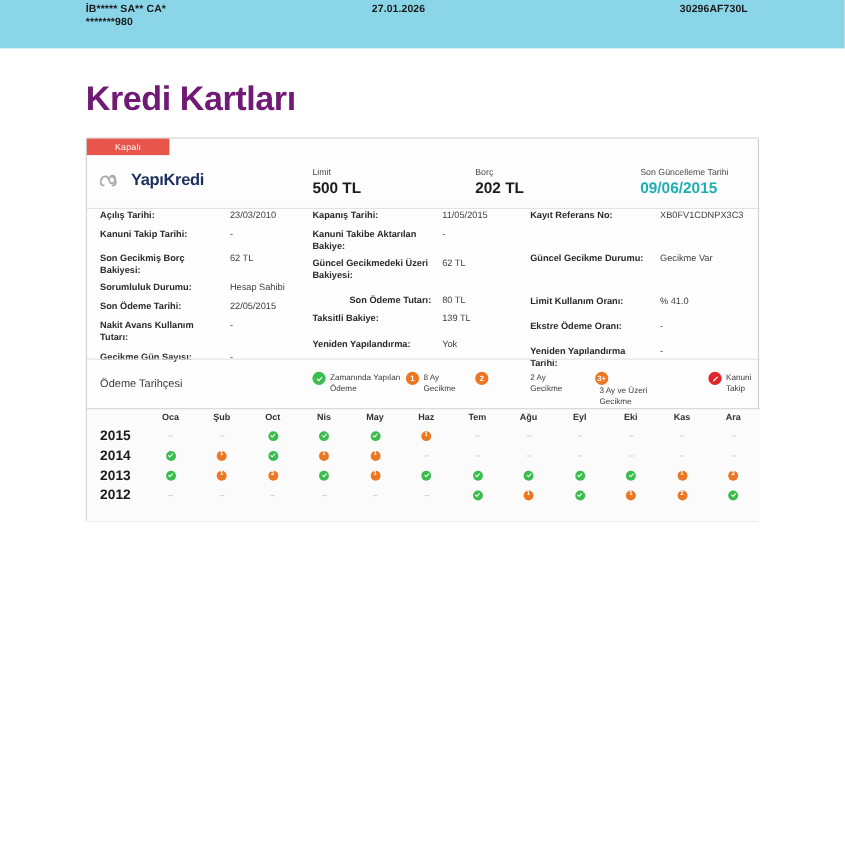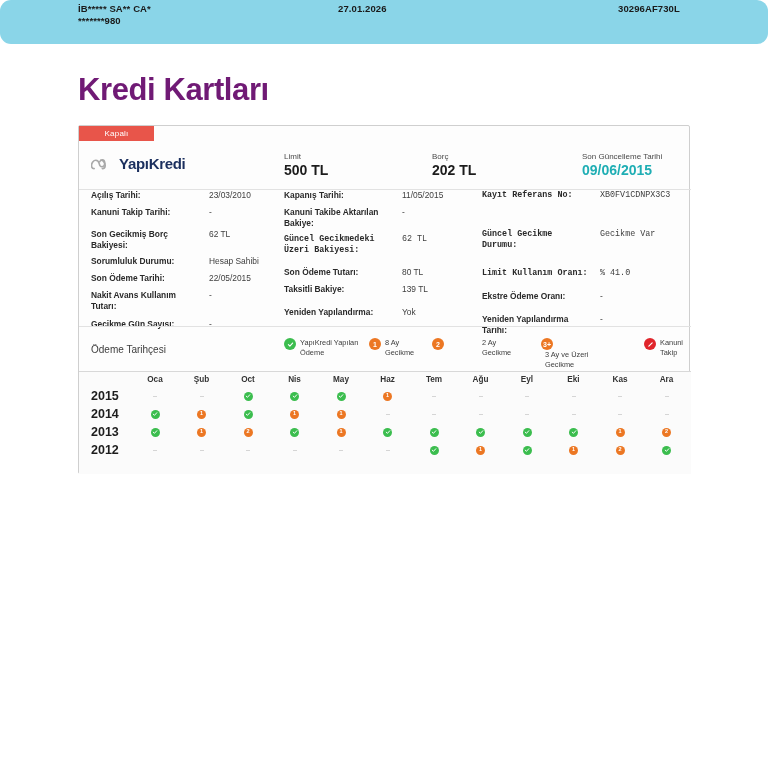--- a/index.html
+++ b/index.html
@@ -12,21 +12,20 @@
     -webkit-font-smoothing: antialiased;
   }
 
   
   .banner {
     position: relative;
     width: 768px;
     height: 44px;
     background: #8ad5e8;
     overflow: hidden;
-    border-radius: 11px;
   }
   .banner-inner {
     position: relative;
     width: 768px;
     height: 44px;
   }
   .bcol {
     position: absolute;
     top: -10px;
     color: #1a1a1a;
@@ -113,21 +112,21 @@
     position: absolute; left: 0; top: 0;
     width: 108px;
     font-size: 8.4px; font-weight: bold; color: #2a2a2a;
     line-height: 10.5px;
   }
   .drow .dvalue {
     position: absolute; left: 118px; top: 0;
     font-size: 8.4px; color: #404040; line-height: 10.5px;
   }
   .drow.h2 { min-height: 24px; }
-  .drow.sp { min-height: 20px; font-family: Liberation Mono, monospace; }
+  .drow.sp { min-height: 20px; }
 
   
   .legend-bar {
     position: absolute;
     left: 0; top: 200px;
     width: 612px; height: 45px;
     border-top: 1px solid #e2e2e2;
   }
   .legend-title {
     position: absolute; left: 12px; top: 17px;
@@ -261,21 +260,21 @@
           <div class="dvalue">11/05/2015</div>
         </div>
         <div class="drow h2">
           <div class="dlabel">Kanuni Takibe Aktarılan Bakiye:</div>
           <div class="dvalue">-</div>
         </div>
         <div class="drow sp">
           <div class="dlabel">Güncel Gecikmedeki Üzeri Bakiyesi:</div>
           <div class="dvalue">62 TL</div>
         </div>
-        <div class="drow" style="margin-top: 13px;">
+        <div class="drow" style="margin-top: 13px; text-align: right;">
           <div class="dlabel">Son Ödeme Tutarı:</div>
           <div class="dvalue">80 TL</div>
         </div>
         <div class="drow">
           <div class="dlabel">Taksitli Bakiye:</div>
           <div class="dvalue">139 TL</div>
         </div>
         <div class="drow h2" style="margin-top: 9px;">
           <div class="dlabel">Yeniden Yapılandırma:</div>
           <div class="dvalue">Yok</div>
@@ -307,21 +306,21 @@
 
   <div class="legend-bar">
     <div class="legend-title">Ödeme Tarihçesi</div>
     <div id="legend-items">
         <div class="lgitem" style="left: 205px;">
           <span class="dot ontime">
             <svg viewBox="0 0 10 10" width="7" height="7">
               <path d="M2 5.2 L4.1 7.2 L8 2.9" fill="none" stroke="#fff" stroke-width="1.6" stroke-linecap="round" stroke-linejoin="round"></path>
             </svg>
           </span>
-          <span class="lgtext">YapıKredi Yapılan
+          <span class="lgtext">Zamanında Yapılan
 Ödeme</span>
         </div>
         <div class="lgitem" style="left: 290px;">
           <span class="dot late">1</span>
           <span class="lgtext">8 Ay
 Gecikme</span>
         </div>
         <div class="lgitem" style="left: 353px; gap: 34px;">
           <span class="dot late">2</span>
           <span class="lgtext">2 Ay

